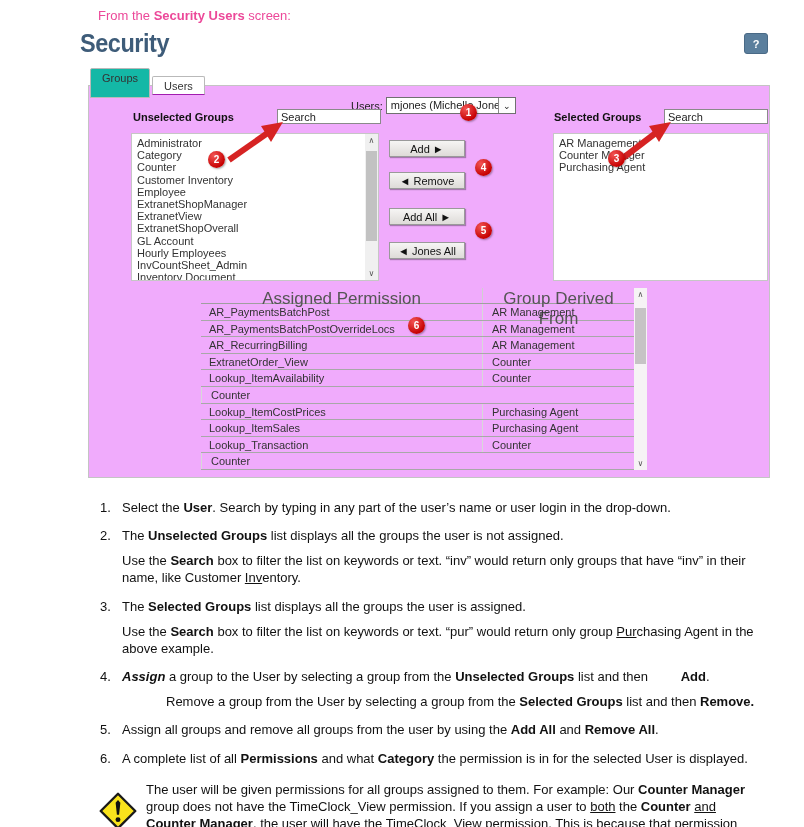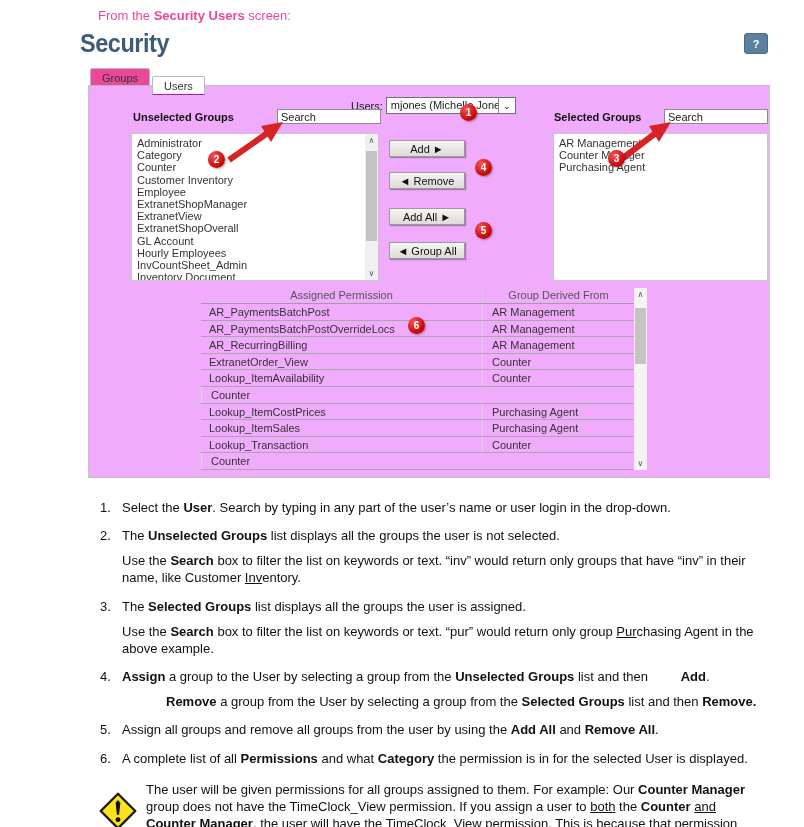--- a/index.html
+++ b/index.html
@@ -12,21 +12,21 @@
   
   .app-region { position:relative; margin:4px 0 0 80px; width:706px; height:456px; }
   .app-title { position:absolute; left:0; top:2px; font-size:25px; font-weight:bold; color:#3e5c79;
                letter-spacing:-0.5px; transform:scaleX(.94); transform-origin:left; }
   .help-btn { position:absolute; left:664px; top:6px; width:24px; height:21px; background:#5b7f9d;
               color:#fff; font-size:11px; font-weight:bold; border:1px solid #4a6a86; border-radius:3px;
               display:flex; align-items:center; justify-content:center; }
 
   .tabs { position:absolute; left:10px; top:41px; display:flex; z-index:2; }
   .tab { font-size:11px; color:#333; border:1px solid #b9b9b9; padding:3px 11px 2px;
-         background:#ec4899; border-radius:2px 2px 0 0; margin-right:2px; height:18px; }
+         background:#14b8a6; border-radius:2px 2px 0 0; margin-right:2px; height:30px; }
   .tab.active { background:#fff; border-bottom:1px solid #a21caf; height:19px; position:relative; top:8px; }
 
   .panel { position:absolute; left:8px; top:58px; width:682px; height:393px;
            border:1px solid #c4c4c4; background:#f0abfc; }
 
   
   .user-row { position:absolute; left:262px; top:11px; display:flex; align-items:center; gap:3px; font-size:11px; }
   .select-box { display:flex; width:130px; height:17px; border:1px solid #707070; background:#fff; }
   .select-text { flex:1; font-size:11px; padding:1px 0 0 4px; white-space:nowrap; overflow:hidden; }
   .select-arrow { width:17px; border-left:1px solid #8a8a8a; display:flex; align-items:center;
@@ -49,21 +49,21 @@
   .vscroll .thumb { position:absolute; left:1px; width:11px; background:#c2c2c2; }
 
   .act-btn { position:absolute; left:300px; width:76px; height:17px; font-size:11px; color:#111;
              border:1px solid #9a9a9a; background:linear-gradient(#f6f5f4,#dedbd8);
              box-shadow:1px 1px 1px rgba(0,0,0,.3); display:flex; align-items:center; justify-content:center;
              font-family:"Liberation Sans", sans-serif; }
 
   
   .perm-table { position:absolute; left:112px; top:202px; width:446px; height:182px; }
   .pt-content { position:absolute; left:0; top:0; right:13px; bottom:0; }
-  .pt-header { display:flex; height:16px; font-size:11px; color:#555; border-bottom:1px solid #9f9f9f; }
+  .pt-header { display:flex; height:16px; font-size:17px; color:#555; border-bottom:1px solid #9f9f9f; }
   .pt-header .h1 { width:281px; text-align:center; padding-top:1px; }
   .pt-header .h2 { width:152px; text-align:center; padding-top:1px; border-left:1px solid #d0d0d0; }
   .pt-row { display:flex; height:16.6px; font-size:11px; color:#333; border-bottom:1px solid #a8a8a8; }
   .pt-row .c1 { width:281px; padding:2px 0 0 8px; white-space:nowrap; overflow:hidden; }
   .pt-row .c2 { width:152px; padding:2px 0 0 9px; border-left:1px solid #d8d8d8; white-space:nowrap; }
   .pt-scroll { position:absolute; right:0; top:0; bottom:0; width:13px; background:#f6f3f5; }
 
   
   .callout { position:absolute; width:17px; height:17px; border-radius:50%;
              background:radial-gradient(circle at 34% 28%, #f25454, #c70202 70%);
@@ -140,21 +140,21 @@
       <div class="vscroll">
         <div class="arr up">∧</div>
         <div class="thumb" style="top:17px; height:90px;"></div>
         <div class="arr down">∨</div>
       </div>
     </div>
 
     <button class="act-btn" style="top:54px;">Add ►</button>
     <button class="act-btn" style="top:86px;">◄ Remove</button>
     <button class="act-btn" style="top:122px;">Add All ►</button>
-    <button class="act-btn" style="top:156px;">◄ Group All</button>
+    <button class="act-btn" style="top:156px;">◄ Jones All</button>
 
     <div class="col-label" style="left:465px; top:25px;">Selected Groups</div>
     <input class="search-input" style="left: 575px; top: 23px;" value="Search">
     <div class="group-list" style="left:464px; top:47px; width:215px; height:148px;">
       <div class="inner">
 
           <div class="list-item">AR Management</div>
 
           <div class="list-item">Counter Manager</div>
 
@@ -244,33 +244,33 @@
   </div>
 </div>
 
 <div class="instructions">
   <div class="instr-row">
     <div class="instr-num">1.</div>
     <div class="instr-text"><span>Select the </span><span style="font-weight: bold;">User</span><span>. Search by typing in any part of the user’s name or user login in the drop-down.</span></div>
   </div>
   <div class="instr-row">
     <div class="instr-num">2.</div>
-    <div class="instr-text"><span>The </span><span style="font-weight: bold;">Unselected Groups</span><span> list displays all the groups the user is not selected.</span></div>
+    <div class="instr-text"><span>The </span><span style="font-weight: bold;">Unselected Groups</span><span> list displays all the groups the user is not assigned.</span></div>
   </div>
   <div class="instr-para"><span>Use the </span><span style="font-weight: bold;">Search</span><span> box to filter the list on keywords or text. “inv” would return only groups that have “inv” in their name, like Customer </span><span style="text-decoration: underline;">Inv</span><span>entory.</span></div>
   <div class="instr-row">
     <div class="instr-num">3.</div>
     <div class="instr-text"><span>The </span><span style="font-weight: bold;">Selected Groups</span><span> list displays all the groups the user is assigned.</span></div>
   </div>
   <div class="instr-para"><span>Use the </span><span style="font-weight: bold;">Search</span><span> box to filter the list on keywords or text. “pur” would return only group </span><span style="text-decoration: underline;">Pur</span><span>chasing Agent in the above example.</span></div>
   <div class="instr-row">
     <div class="instr-num">4.</div>
-    <div class="instr-text"><span style="font-weight: bold;">Assign</span><span> a group to the User by selecting a group from the </span><span style="font-weight: bold;">Unselected Groups</span><span> list and then </span><span style="font-weight: bold; margin-left: 29px;">Add</span><span>.</span></div>
-  </div>
-  <div class="instr-para"><span style="font-weight: bold; padding-left: 44px;">Remove</span><span> a group from the User by selecting a group from the </span><span style="font-weight: bold;">Selected Groups</span><span> list and then </span><span style="font-weight: bold;">Remove.</span></div>
+    <div class="instr-text"><span style="font-weight: bold; font-style: italic;">Assign</span><span> a group to the User by selecting a group from the </span><span style="font-weight: bold;">Unselected Groups</span><span> list and then </span><span style="font-weight: bold; margin-left: 29px;">Add</span><span>.</span></div>
+  </div>
+  <div class="instr-para"><span style="font-weight: normal; padding-left: 44px;">Remove</span><span> a group from the User by selecting a group from the </span><span style="font-weight: bold;">Selected Groups</span><span> list and then </span><span style="font-weight: bold;">Remove.</span></div>
   <div class="instr-row">
     <div class="instr-num">5.</div>
     <div class="instr-text"><span>Assign all groups and remove all groups from the user by using the </span><span style="font-weight: bold;">Add All</span><span> and </span><span style="font-weight: bold;">Remove All</span><span>.</span></div>
   </div>
   <div class="instr-row">
     <div class="instr-num">6.</div>
     <div class="instr-text"><span>A complete list of all </span><span style="font-weight: bold;">Permissions</span><span> and what </span><span style="font-weight: bold;">Category</span><span> the permission is in for the selected User is displayed.</span></div>
   </div>
 </div>
 

